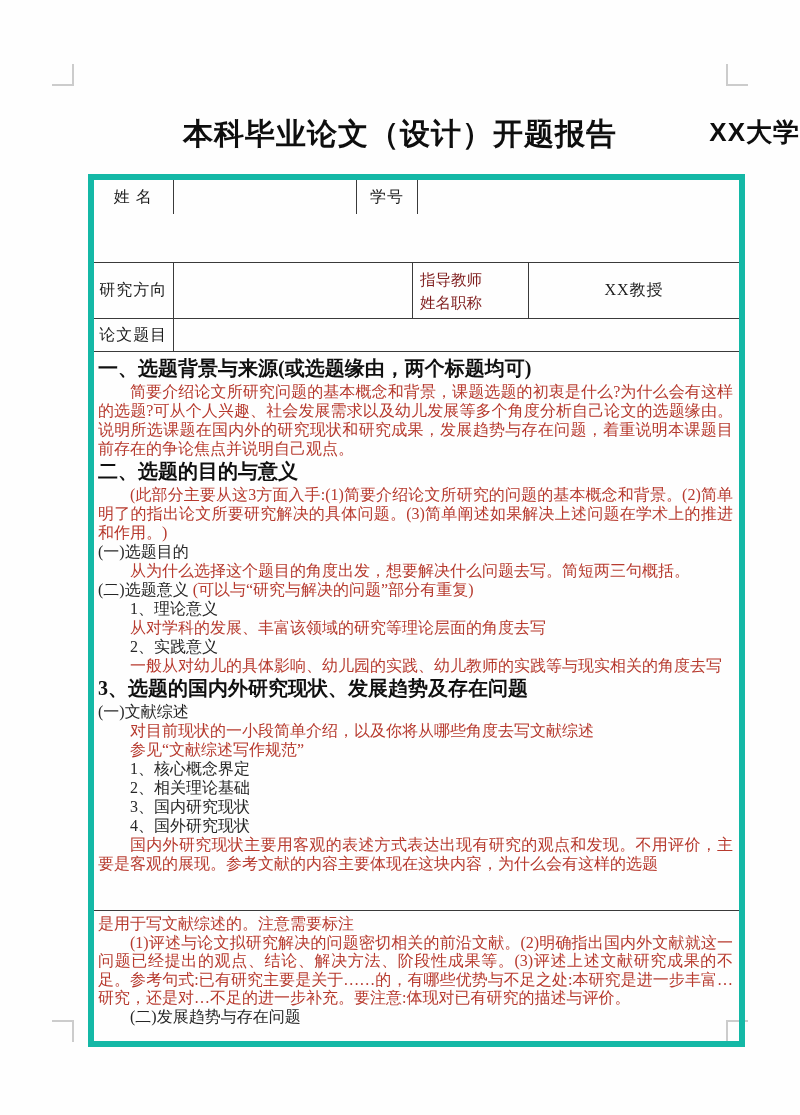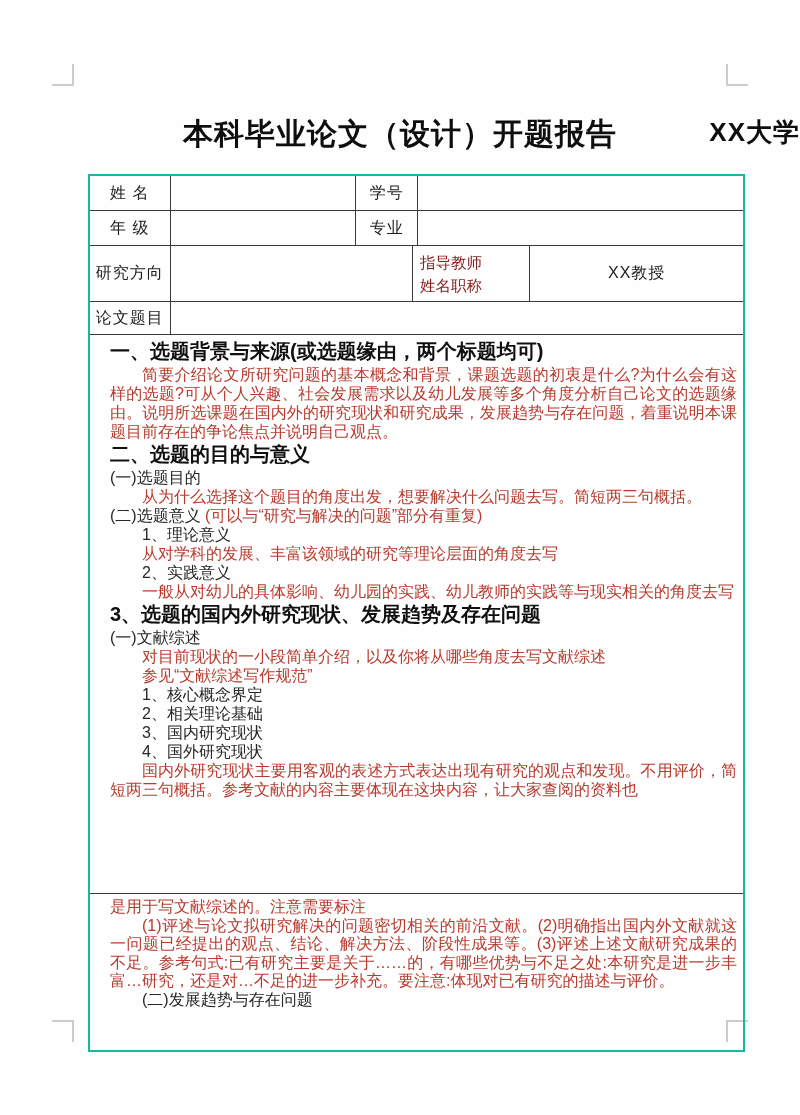--- a/index.html
+++ b/index.html
@@ -19,34 +19,34 @@
   .mark-tl{left:52px;top:64px;border-right:2px solid var(--mark);border-bottom:2px solid var(--mark);}
   .mark-tr{left:726px;top:64px;border-left:2px solid var(--mark);border-bottom:2px solid var(--mark);}
   .mark-bl{left:52px;top:1020px;border-right:2px solid var(--mark);border-top:2px solid var(--mark);}
   .mark-br{left:726px;top:1020px;border-left:2px solid var(--mark);border-top:2px solid var(--mark);}
 
   .title1{position:absolute;left:0;top:82px;width:100%;text-align:right;
     font-size:26px;font-weight:800;color:#0e0e0e;letter-spacing:1px;margin-top:33px;}
   .title2{position:absolute;left:0;top:114px;width:100%;text-align:center;
     font-size:30px;font-weight:800;color:#0e0e0e;letter-spacing:1px;}
 
-  .tbl{position:absolute;left:88px;top:174px;width:657px;border:2px solid #14b8a6;
-    box-sizing:border-box;background:transparent;}
+  .tbl{position:absolute;left:88px;top:174px;width:657px;border:6px solid #14b8a6;
+    box-sizing:border-box;background:transparent;font-family:Liberation Serif, serif;}
   .trow{display:flex;box-sizing:border-box;}
   .trow + .trow{border-top:1.5px solid var(--border);}
   .cell{box-sizing:border-box;overflow:hidden;}
   .cell + .cell{border-left:1.5px solid var(--border);}
   .lab{display:flex;align-items:center;justify-content:center;
     font-size:16px;color:#1d1d1d;letter-spacing:1px;}
-  .r1{height:34px;} .r2{height:35px;} .r3{height:56px;} .r4{height:33px;}
-  .r5{height:559px;} .r6{height:157px;}
+  .r1{height:34px;} .r2{height:35px;} .r3{height:56px;margin-top:48px;} .r4{height:33px;}
+  .r5{height:559px;} .r6{height:131px;}
   .advisor-lab{display:flex;align-items:center;justify-content:flex-start;
     padding-left:7px;font-size:15.5px;color:#7f1d1d;white-space:pre-line;line-height:23px;}
 
-  .textcell{padding:3px 6px 0 20px;font-size:16px;line-height:19px;width:100%;}
+  .textcell{padding:3px 6px 0 4px;font-size:16px;line-height:19px;width:100%;}
   .cell-cont{line-height:18.5px;padding-top:4px;}
   .para{margin:0;}
   .heading{font-weight:800;font-size:20px;line-height:25px;margin:1px 0 1px 0;}
   .heading .black{color:var(--heading_ink);}
   .indent{text-indent:2em;}
   .justify{text-align:justify;}
   span.red{color:var(--red);}
   span.black{color:var(--ink);}
 </style>
 </head>
@@ -64,61 +64,56 @@
 
   <div class="tbl">
 
     <div class="trow r1">
       <div class="cell lab" style="width:80px">姓 名</div>
       <div class="cell" style="width:187px"></div>
       <div class="cell lab" style="width:62px">学号</div>
       <div class="cell" style="width:328px"></div>
     </div>
 
-    <div class="trow r2">
-      <div class="cell lab" style="width:80px">年 级</div>
-      <div class="cell" style="width:187px"></div>
-      <div class="cell lab" style="width:62px">专业</div>
-      <div class="cell" style="width:328px"></div>
-    </div>
 
     <div class="trow r3">
       <div class="cell lab" style="width:80px">研究方向</div>
       <div class="cell" style="width:244px"></div>
       <div class="cell advisor-lab" style="width:118px">指导教师
 姓名职称</div>
       <div class="cell lab" style="width:215px">XX教授</div>
     </div>
 
     <div class="trow r4">
       <div class="cell lab" style="width:80px">论文题目</div>
       <div class="cell" style="width:577px"></div>
     </div>
 
     <div class="trow r5">
       <div class="cell textcell">
           <div class="para heading"><span class="black bold">一、选题背景与来源(或选题缘由，两个标题均可)</span></div>
           <div class="para indent justify"><span class="red">简要介绍论文所研究问题的基本概念和背景，课题选题的初衷是什么?为什么会有这样的选题?可从个人兴趣、社会发展需求以及幼儿发展等多个角度分析自己论文的选题缘由。说明所选课题在国内外的研究现状和研究成果，发展趋势与存在问题，着重说明本课题目前存在的争论焦点并说明自己观点。</span></div>
           <div class="para heading"><span class="black bold">二、选题的目的与意义</span></div>
+          <div class="para indent justify"><span class="red">(此部分主要从这3方面入手:(1)简要介绍论文所研究的问题的基本概念和背景。(2)简单明了的指出论文所要研究解决的具体问题。(3)简单阐述如果解决上述问题在学术上的推进和作用。)</span></div>
           <div class="para"><span class="black">(一)选题目的</span></div>
           <div class="para indent"><span class="red">从为什么选择这个题目的角度出发，想要解决什么问题去写。简短两三句概括。</span></div>
           <div class="para"><span class="black">(二)选题意义 </span><span class="red">(可以与“研究与解决的问题”部分有重复)</span></div>
           <div class="para indent"><span class="black">1、理论意义</span></div>
           <div class="para indent"><span class="red">从对学科的发展、丰富该领域的研究等理论层面的角度去写</span></div>
           <div class="para indent"><span class="black">2、实践意义</span></div>
           <div class="para indent justify"><span class="red">一般从对幼儿的具体影响、幼儿园的实践、幼儿教师的实践等与现实相关的角度去写</span></div>
           <div class="para heading"><span class="black bold">3、选题的国内外研究现状、发展趋势及存在问题</span></div>
           <div class="para"><span class="black">(一)文献综述</span></div>
           <div class="para indent"><span class="red">对目前现状的一小段简单介绍，以及你将从哪些角度去写文献综述</span></div>
           <div class="para indent"><span class="red">参见“文献综述写作规范”</span></div>
           <div class="para indent"><span class="black">1、核心概念界定</span></div>
           <div class="para indent"><span class="black">2、相关理论基础</span></div>
           <div class="para indent"><span class="black">3、国内研究现状</span></div>
           <div class="para indent"><span class="black">4、国外研究现状</span></div>
-          <div class="para indent justify"><span class="red">国内外研究现状主要用客观的表述方式表达出现有研究的观点和发现。不用评价，简短两三句概括。参考文献的内容主要体现在这块内容，让大家查阅的资料也</span></div>
+          <div class="para indent justify"><span class="red">国内外研究现状主要用客观的表述方式表达出现有研究的观点和发现。不用评价，主要是客观的展现。参考文献的内容主要体现在这块内容，为什么会有这样的选题</span></div>
         </div>
     </div>
 
     <div class="trow r6">
       <div class="cell textcell cell-cont">
           <div class="para"><span class="red">是用于写文献综述的。注意需要标注</span></div>
           <div class="para indent justify"><span class="red">(1)评述与论文拟研究解决的问题密切相关的前沿文献。(2)明确指出国内外文献就这一问题已经提出的观点、结论、解决方法、阶段性成果等。(3)评述上述文献研究成果的不足。参考句式:已有研究主要是关于……的，有哪些优势与不足之处:本研究是进一步丰富…研究，还是对…不足的进一步补充。要注意:体现对已有研究的描述与评价。</span></div>
           <div class="para indent"><span class="black">(二)发展趋势与存在问题</span></div>
         </div>
     </div>

